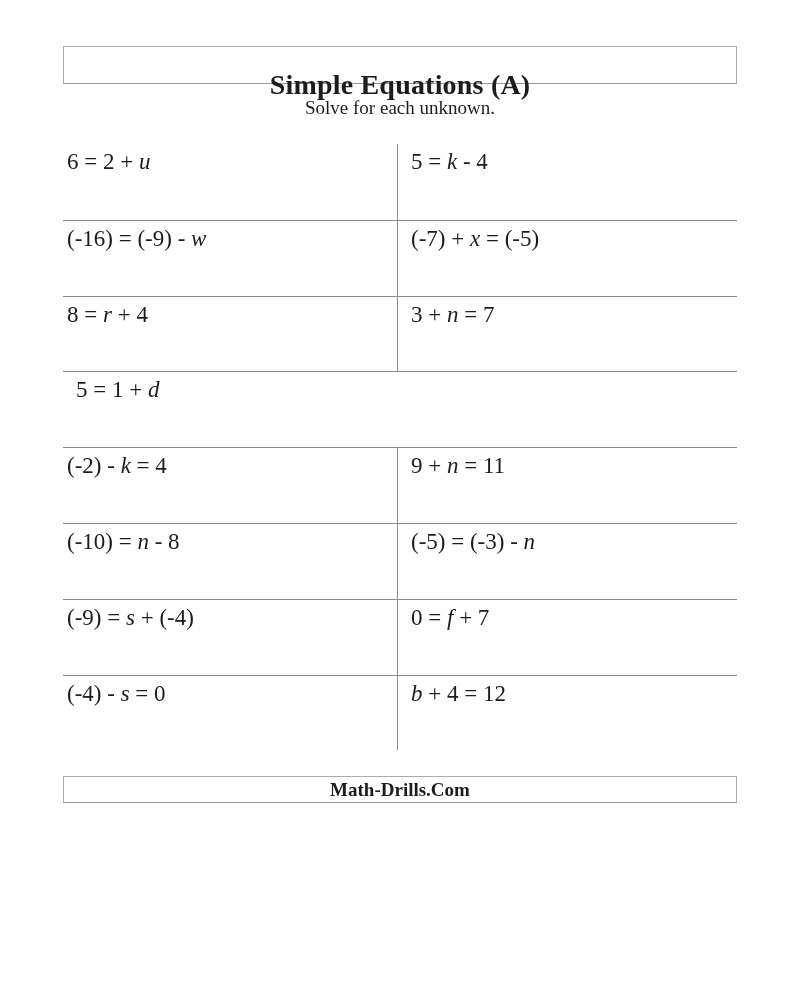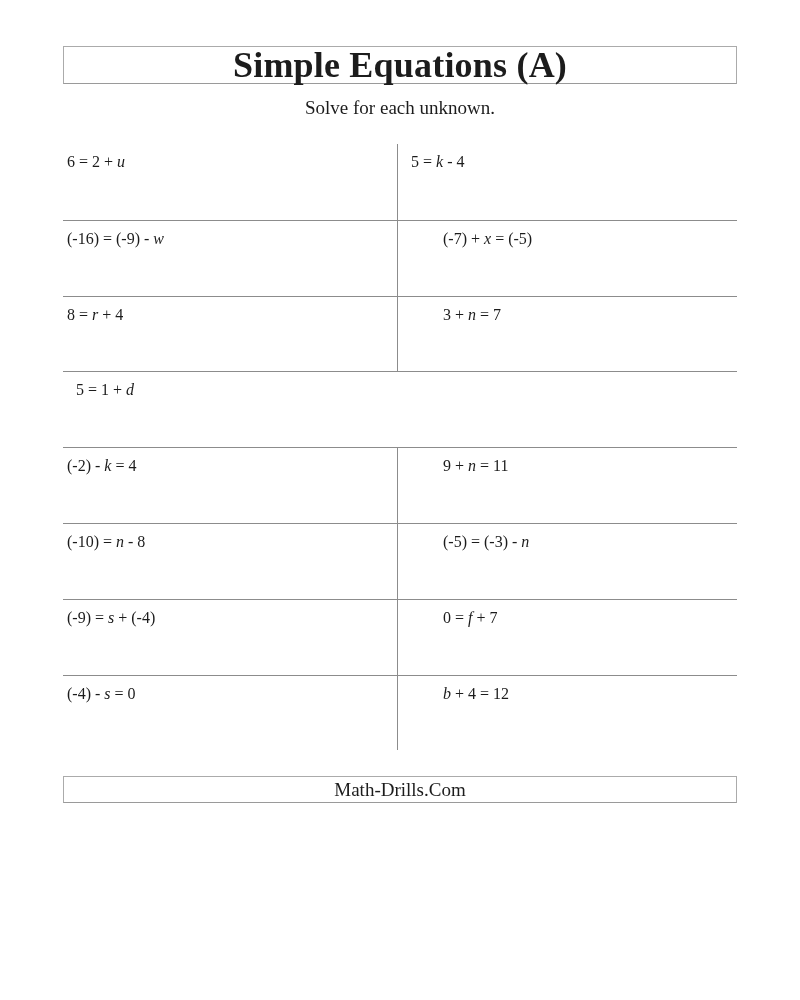--- a/index.html
+++ b/index.html
@@ -18,47 +18,47 @@
     padding-top: 46px;
   }
   .title-box {
     border: 1px solid #ababab;
     border-bottom-color: #9a9a9a;
     height: 38px;
     text-align: center;
     box-sizing: border-box;
   }
   .title {
-    font-size: 36px;
+    font-size: 28px;
     font-weight: bold;
     line-height: 36px;
     letter-spacing: 0.2px;
+    margin-top: 20px;
   }
   .subtitle {
     text-align: center;
     font-size: 19px;
     margin-top: 13px;
     height: 24px;
   }
   .grid {
     margin-top: 23px;
   }
   .row {
     display: flex;
     height: 75.8px;
     box-sizing: border-box;
   }
   .row + .row {
     border-top: 1px solid #8c8c8c;
-    gap: 32px;
   }
   .cell {
     box-sizing: border-box;
     padding-top: 5px;
-    font-size: 16px;
+    font-size: 23px;
     line-height: 26px;
     white-space: pre;
   }
   .cell.left {
     width: 335px;
     border-right: 1px solid #8c8c8c;
     padding-left: 4px;
   }
   .cell.right {
     flex: 1;
@@ -72,20 +72,21 @@
     margin-top: 26px;
     border: 1px solid #ababab;
     border-bottom-color: #9a9a9a;
     height: 27px;
     text-align: center;
     box-sizing: border-box;
   }
   .footer-text {
     font-size: 19px;
     line-height: 25px;
+    font-weight: bold;
   }
 </style>
 </head>
 <body>
 
 <div class="sheet">
 
   <div class="title-box">
     <div class="title">Simple Equations (A)</div>
   </div>

